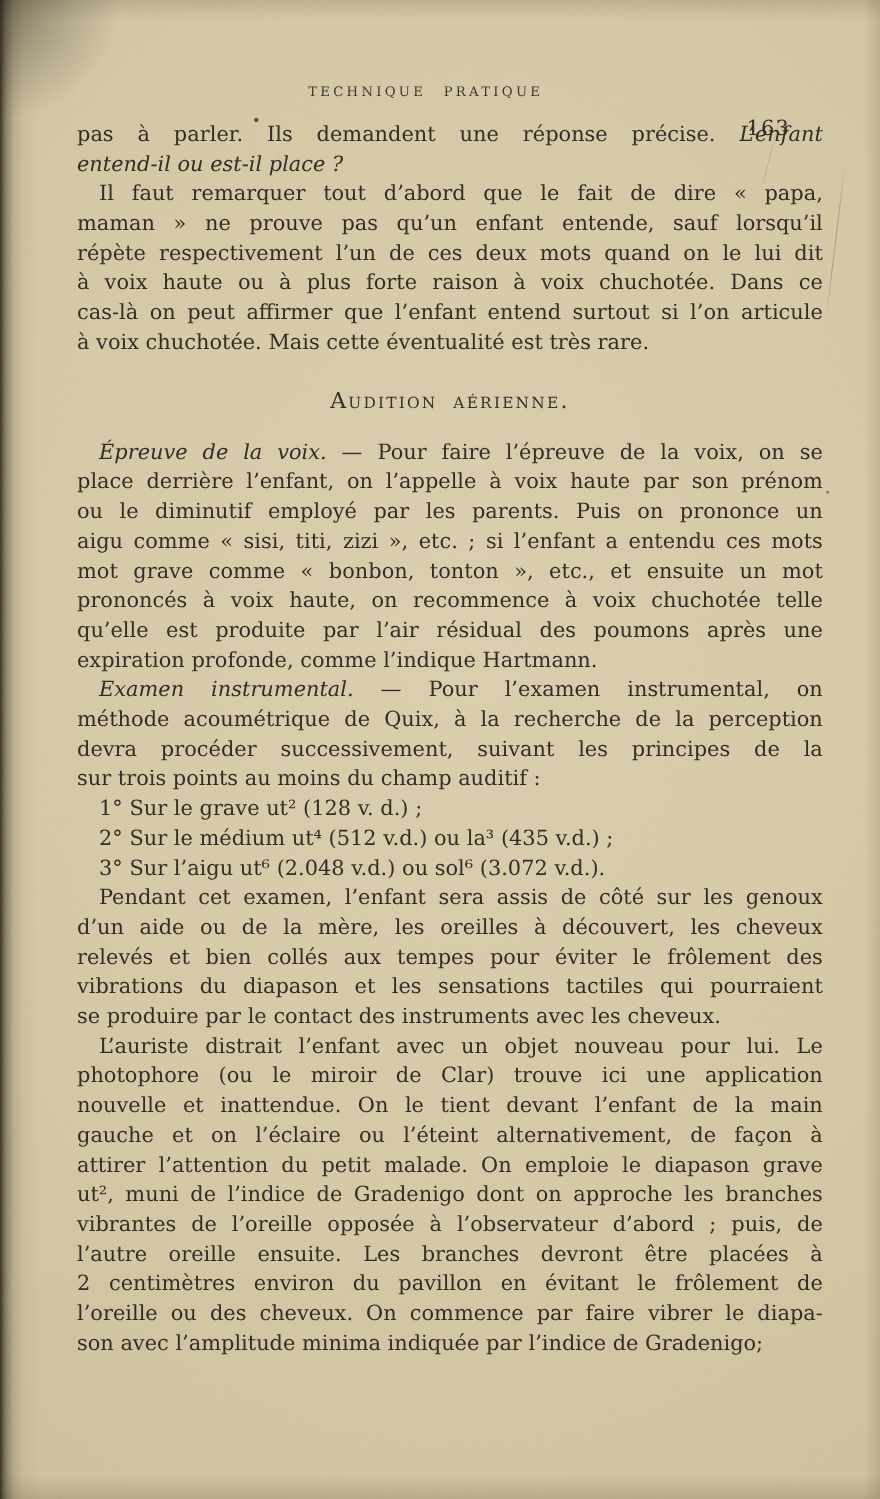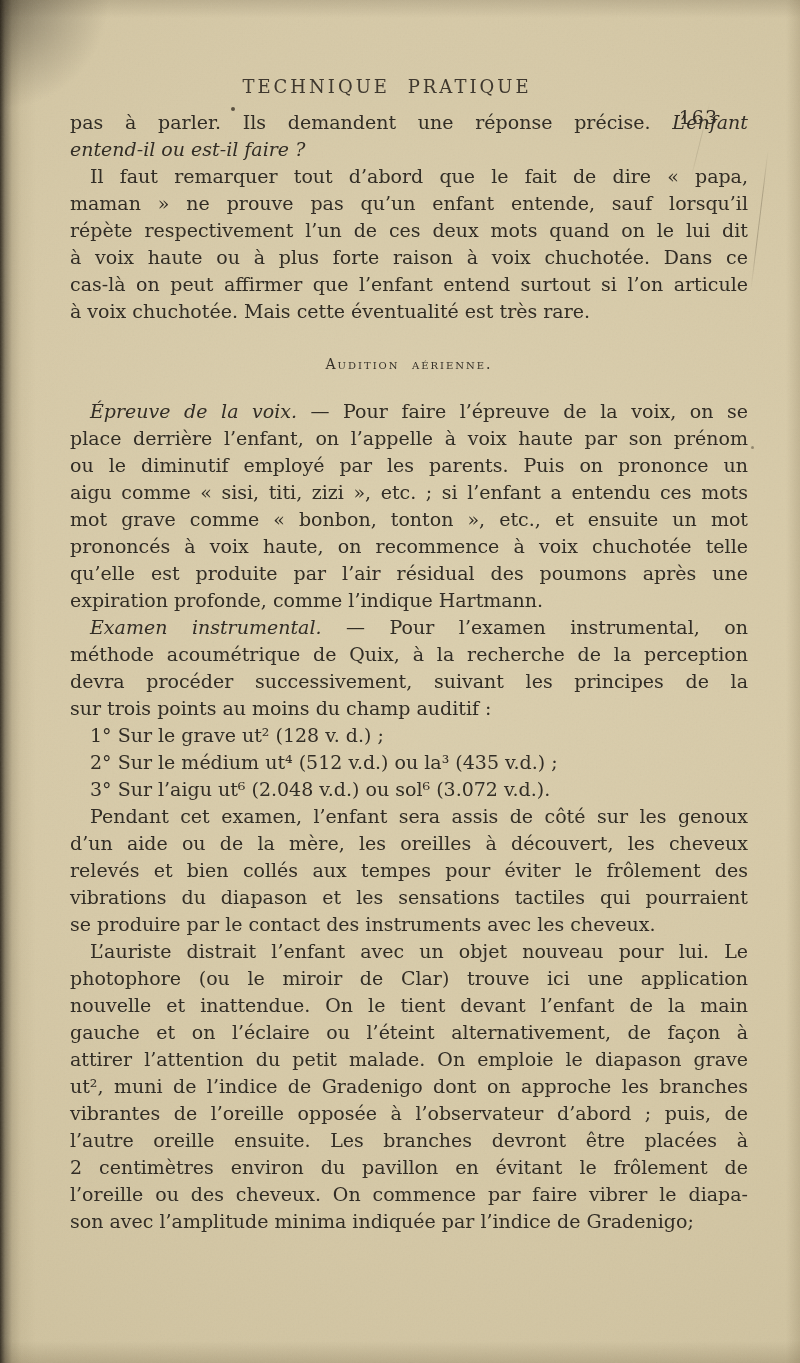--- a/index.html
+++ b/index.html
@@ -39,21 +39,21 @@
   }
   .grain { position: absolute; inset: 0; z-index: 6; pointer-events: none; }
 
   .page-header {
     position: absolute; left: 70px; top: 76px; width: 678px; height: 26px; z-index: 2;
     color: #3b342a;
   }
   .running-header {
     position: absolute; left: 0; right: 0; text-align: center;
     transform: translateX(-22px);
-    font-size: 18px; letter-spacing: 3px; word-spacing: 9px;
+    font-size: 12px; letter-spacing: 3px; word-spacing: 9px;
   }
   .page-number {
     position: absolute; right: 30px; top: -6px;
     font-size: 19px; color: #2e2921; letter-spacing: 1px; margin-top: 36px;
   }
 
   .text-column {
     position: absolute; left: 70px; top: 109px; width: 678px; z-index: 2;
     font-size: 19px; color: #2e2921;
   }
@@ -64,21 +64,21 @@
     text-align: justify; text-align-last: justify;
     text-justify: inter-word;
   }
   .line.last { text-align: left; text-align-last: left; }
   .line.first { text-indent: 20px; }
   .em { font-style: italic; }
 
   .section-heading {
     font-variant: small-caps;
     text-align: center;
-    font-size: 14px; line-height: 24px;
+    font-size: 20px; line-height: 24px;
     letter-spacing: 2px; word-spacing: 6px;
     margin: 27px 0 22px 0;
     color: #302b23;
   }
 
   .ink-speck {
     position: absolute; border-radius: 50%; z-index: 3;
     background: rgba(45,38,27,0.75);
   }
   .speck-1 { left: 231px; top: 107px; width: 4px; height: 4px; }
@@ -96,21 +96,21 @@
 <div class="page">
 
   <div class="page-header">
     <div class="running-header">TECHNIQUE PRATIQUE</div>
     <div class="page-number">163</div>
   </div>
 
   <main class="text-column">
       <div class="para">
         <div class="line"><span class="rm">pas à parler. Ils demandent une réponse précise. </span><span class="em">L’enfant</span></div>
-        <div class="line last"><span class="em">entend-il ou est-il faire ?</span></div>
+        <div class="line last"><span class="em">entend-il ou est-il place ?</span></div>
       </div>
       <div class="para">
         <div class="line first"><span class="rm">Il faut remarquer tout d’abord que le fait de dire « papa,</span></div>
         <div class="line"><span class="rm">maman » ne prouve pas qu’un enfant entende, sauf lorsqu’il</span></div>
         <div class="line"><span class="rm">répète respectivement l’un de ces deux mots quand on le lui dit</span></div>
         <div class="line"><span class="rm">à voix haute ou à plus forte raison à voix chuchotée. Dans ce</span></div>
         <div class="line"><span class="rm">cas-là on peut affirmer que l’enfant entend surtout si l’on articule</span></div>
         <div class="line last"><span class="rm">à voix chuchotée. Mais cette éventualité est très rare.</span></div>
       </div>
       <div class="section-heading">Audition aérienne.</div>

